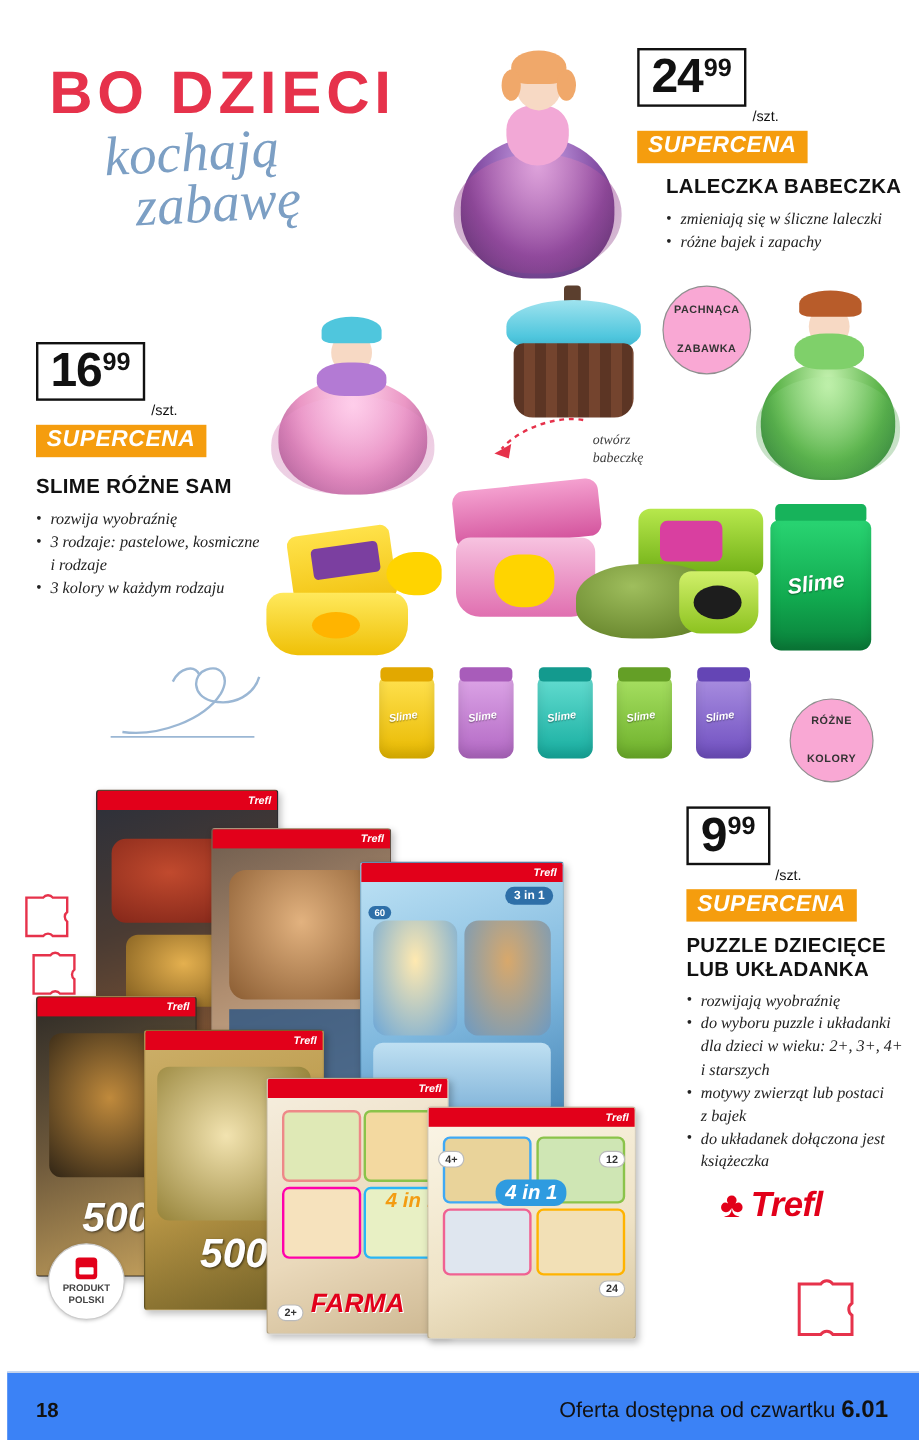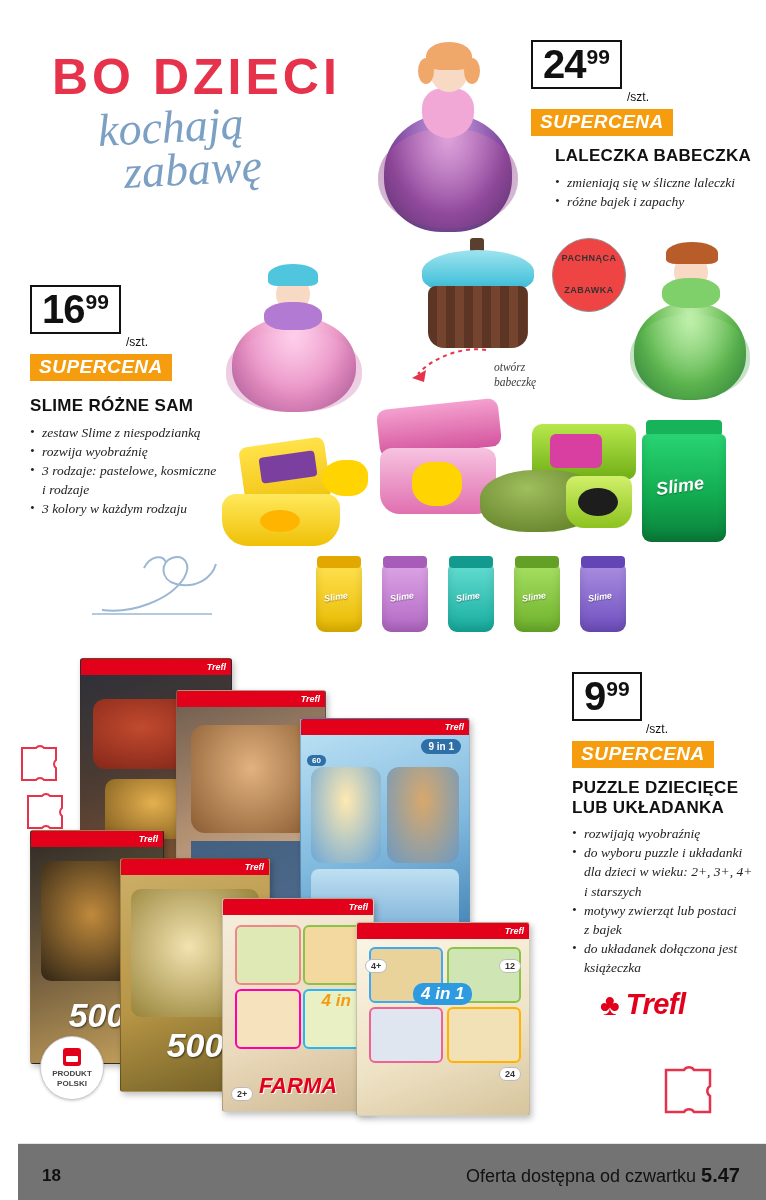--- a/index.html
+++ b/index.html
@@ -18,21 +18,21 @@
 
   .page {
     position: absolute;
     inset: 0;
     background: #ffffff;
   }
 
   
   .headline {
     position: absolute;
-    left: 52px;
+    left: 41px;
     top: 52px;
     width: 340px;
   }
   .headline .line1 {
     font-family: "Liberation Sans", sans-serif;
     font-weight: bold;
     font-size: 50px;
     letter-spacing: 4px;
     color: #e6324b;
     line-height: 1;
@@ -136,21 +136,21 @@
     font-size: 13px;
   }
   .bullets li.cont { padding-left: 12px; }
   .bullets li.cont::before { content: ""; }
 
   
   .circle-sticker {
     position: absolute;
     border: 1px solid #8f8f8f;
     border-radius: 50%;
-    background: #ef4444;
+    background: #f9a8d4;
     display: flex;
     flex-direction: column;
     align-items: center;
     justify-content: center;
     text-align: center;
     font-size: 9px;
     font-weight: bold;
     letter-spacing: 0.5px;
     color: #333;
     line-height: 1.3;
@@ -216,23 +216,23 @@
     font-weight: bold;
     font-style: italic;
     font-size: 29px;
     color: #e2001a;
     letter-spacing: -0.5px;
   }
 
   
   .footer {
     position: absolute;
-    left: 18px; right: 0; bottom: 0;
+    left: 6px; right: 0; bottom: 0;
     height: 56px;
-    background: #737373;
+    background: #3b82f6;
     border-top: 1px solid #e6e6e6;
   }
   .page-num {
     position: absolute;
     left: 24px;
     bottom: 14px;
     font-weight: bold;
     font-size: 17px;
     color: #111;
   }
@@ -404,21 +404,20 @@
       <span class="price-int">16</span>
       <span class="price-dec">99</span>
     </div>
     <div class="price-unit" style="width:118px;">/szt.</div>
     <div class="supercena">SUPERCENA</div>
   </div>
 
   <div style="position:absolute; left:30px; top:396px; width:215px;">
     <div class="prod-title">SLIME RÓŻNE SAM</div>
     <ul class="bullets">
-      <li>zestaw Slime z niespodzianką</li>
       <li>rozwija wyobraźnię</li>
       <li>3 rodzaje: pastelowe, kosmiczne</li>
       <li class="cont">i rodzaje</li>
       <li>3 kolory w każdym rodzaju</li>
     </ul>
   </div>
 
   <div class="ill" style="left:226px; top:258px; width:136px; height:160px;">
     <div class="doll-skirt" style="left:6px; top:58px; width:124px; height:96px;
       background: radial-gradient(ellipse at 50% 15%, #ffd3ea 0%, #e98ec0 50%, #8d3f7d 100%);"></div>
@@ -473,20 +472,24 @@
 
     <div class="slime-jar" style="left:198px; top:8px; width:46px; height:68px; background:linear-gradient(180deg,#a7e062,#6db02a);"></div>
     <div class="slime-lid" style="left:199px; top:0px; width:44px; height:12px; background:#649f26;"></div>
     <div class="slime-label" style="left:206px; top:36px;">Slime</div>
 
     <div class="slime-jar" style="left:264px; top:8px; width:46px; height:68px; background:linear-gradient(180deg,#a98ee0,#6f4fc0);"></div>
     <div class="slime-lid" style="left:265px; top:0px; width:44px; height:12px; background:#6445b5;"></div>
     <div class="slime-label" style="left:272px; top:36px;">Slime</div>
   </div>
 
+  <div class="circle-sticker" style="left:658px; top:582px; width:68px; height:68px;">
+    <div>RÓŻNE</div>
+    <div>KOLORY</div>
+  </div>
 
   <div class="ill" style="left:92px; top:548px; width:130px; height:72px;">
     <svg width="130" height="72" viewBox="0 0 130 72">
       <path d="M10,62 C40,66 78,52 92,30 C100,16 92,6 80,10 C68,14 68,32 84,36 C104,41 120,30 124,16" stroke="#9bb7d4" stroke-width="2" fill="none"></path>
       <path d="M52,20 C58,8 70,6 74,14" stroke="#9bb7d4" stroke-width="2" fill="none"></path>
       <path d="M0,66 L120,66" stroke="#9bb7d4" stroke-width="1.5" fill="none"></path>
     </svg>
   </div>
 
   <div class="price-box" style="left:572px; top:672px;">
@@ -529,21 +532,21 @@
   <div class="puzzle-box" style="left:176px; top:690px; width:148px; height:226px;
        background:linear-gradient(160deg,#6d5b4d 0%, #b08e70 50%, #d8bfa3 100%);">
     <div class="brandbar">Trefl</div>
     <div style="position:absolute; left:14px; top:34px; width:120px; height:108px; background:radial-gradient(ellipse at 50% 40%, #e2b27f, #8a5c32); border-radius:14px;"></div>
     <div style="position:absolute; left:14px; top:150px; width:120px; height:62px; background:#1f4f84; opacity:.75;"></div>
   </div>
 
   <div class="puzzle-box" style="left:300px; top:718px; width:168px; height:226px;
        background:linear-gradient(160deg,#bfe3f5 0%, #7fb8de 55%, #3f7fb2 100%);">
     <div class="brandbar">Trefl</div>
-    <div style="position:absolute; right:8px; top:20px; background:#2e6fa8; color:#fff; font-size:10px; font-weight:bold; border-radius:9px; padding:2px 7px;">9 in 1</div>
+    <div style="position:absolute; right:8px; top:20px; background:#2e6fa8; color:#fff; font-size:10px; font-weight:bold; border-radius:9px; padding:2px 7px;">3 in 1</div>
     <div style="position:absolute; left:10px; top:48px; width:70px; height:96px; background:radial-gradient(ellipse at 50% 35%, #ffe9b0, #6aa6d8); border-radius:12px;"></div>
     <div style="position:absolute; left:86px; top:48px; width:72px; height:96px; background:radial-gradient(ellipse at 50% 35%, #d8a86b, #6b9ac4); border-radius:12px;"></div>
     <div style="position:absolute; left:10px; top:150px; width:148px; height:60px; background:linear-gradient(180deg,#bfe0f2,#7fb2d8); border-radius:8px;"></div>
     <div style="position:absolute; left:6px; top:36px; background:#2e6fa8; color:#fff; font-size:8px; font-weight:bold; border-radius:8px; padding:1px 5px;">60</div>
   </div>
 
   <div class="puzzle-box" style="left:30px; top:830px; width:132px; height:232px;
        background:linear-gradient(160deg,#2d2a26 0%, #6f5a3c 50%, #c8a45e 100%);">
     <div class="brandbar">Trefl</div>
     <div style="position:absolute; left:10px; top:30px; width:112px; height:120px; background:radial-gradient(ellipse at 45% 45%, #c08a3c, #221b12); border-radius:10px;"></div>
@@ -600,17 +603,17 @@
 
   <div class="polski-badge" style="left:40px; top:1036px;">
     <div class="sq"></div>
     <div>PRODUKT</div>
     <div>POLSKI</div>
   </div>
 
   <div class="footer">
     <div class="page-num">18</div>
     <div class="footer-text">
-      <span>Oferta dostępna od czwartku </span><b>5.47</b>
+      <span>Oferta dostępna od czwartku </span><b>6.01</b>
     </div>
   </div>
 
 </div>
 
 </body></html>

